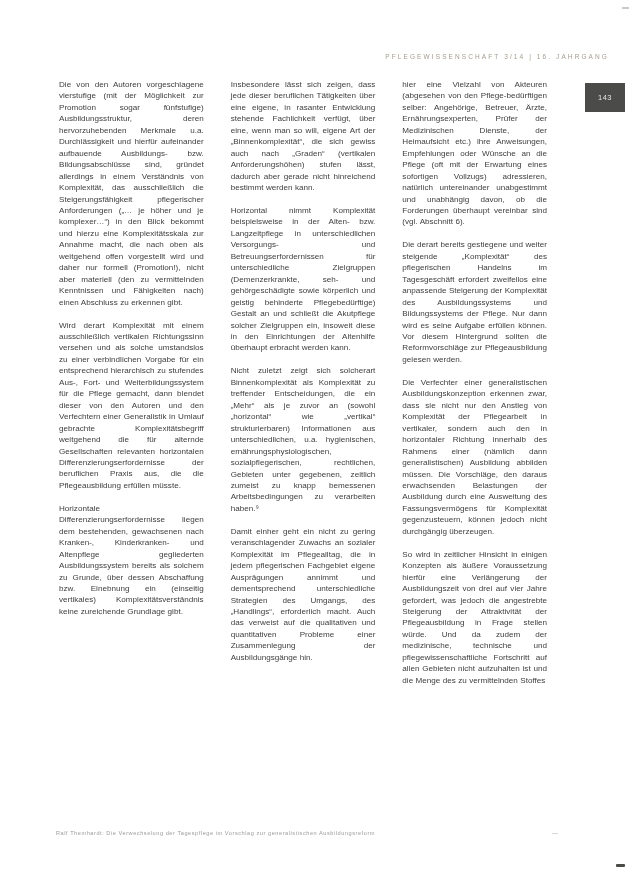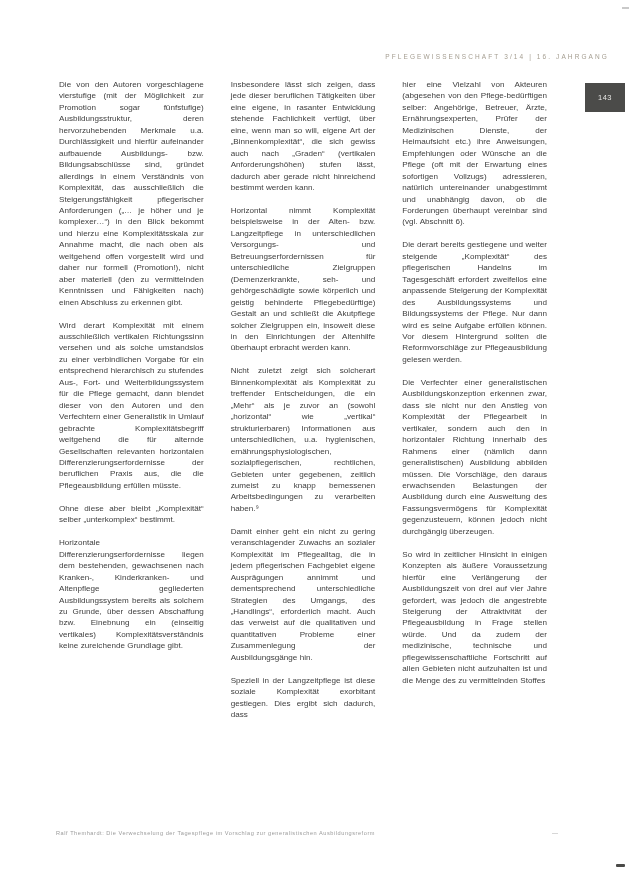--- a/index.html
+++ b/index.html
@@ -110,30 +110,28 @@
 
   <div class="page-badge">
     <span>143</span>
   </div>
 
   <div class="columns">
 
     <div class="col">
       <p>Die von den Autoren vorgeschlagene vierstufige (mit der Möglichkeit zur Promotion sogar fünfstufige) Ausbildungsstruktur, deren hervorzuhebenden Merkmale u.a. Durchlässigkeit und hierfür aufeinander aufbauende Ausbildungs- bzw. Bildungsabschlüsse sind, gründet allerdings in einem Verständnis von Komplexität, das ausschließlich die Steigerungsfähigkeit pflegerischer Anforderungen („… je höher und je komplexer…“) in den Blick bekommt und hierzu eine Komplexitätsskala zur Annahme macht, die nach oben als weitgehend offen vorgestellt wird und daher nur formell (Promotion!), nicht aber materiell (den zu vermittelnden Kenntnissen und Fähigkeiten nach) einen Abschluss zu erkennen gibt.</p>
       <p>Wird derart Komplexität mit einem ausschließlich vertikalen Richtungssinn versehen und als solche umstandslos zu einer verbindlichen Vorgabe für ein entsprechend hierarchisch zu stufendes Aus-, Fort- und Weiterbildungssystem für die Pflege gemacht, dann blendet dieser von den Autoren und den Verfechtern einer Generalistik in Umlauf gebrachte Komplexitätsbegriff weitgehend die für alternde Gesellschaften relevanten horizontalen Differenzierungserfordernisse der beruflichen Praxis aus, die die Pflegeausbildung erfüllen müsste.</p>
-      <p>Ohne diese aber bleibt „Komplexität“ selber „unterkomplex“ bestimmt.</p>
       <p>Horizontale Differenzierungserfordernisse liegen dem bestehenden, gewachsenen nach Kranken-, Kinderkranken- und Altenpflege gegliederten Ausbildungssystem bereits als solchem zu Grunde, über dessen Abschaffung bzw. Einebnung ein (einseitig vertikales) Komplexitätsverständnis keine zureichende Grundlage gibt.</p>
     </div>
 
     <div class="col">
       <p>Insbesondere lässt sich zeigen, dass jede dieser beruflichen Tätigkeiten über eine eigene, in rasanter Entwicklung stehende Fachlichkeit verfügt, über eine, wenn man so will, eigene Art der „Binnenkomplexität“, die sich gewiss auch nach „Graden“ (vertikalen Anforderungshöhen) stufen lässt, dadurch aber gerade nicht hinreichend bestimmt werden kann.</p>
       <p>Horizontal nimmt Komplexität beispielsweise in der Alten- bzw. Langzeitpflege in unterschiedlichen Versorgungs- und Betreuungserfordernissen für unterschiedliche Zielgruppen (Demenzerkrankte, seh- und gehörgeschädigte sowie körperlich und geistig behinderte Pflegebedürftige) Gestalt an und schließt die Akutpflege solcher Zielgruppen ein, insoweit diese in den Einrichtungen der Altenhilfe überhaupt erbracht werden kann.</p>
       <p>Nicht zuletzt zeigt sich solcherart Binnenkomplexität als Komplexität zu treffender Entscheidungen, die ein „Mehr“ als je zuvor an (sowohl „horizontal“ wie „vertikal“ strukturierbaren) Informationen aus unterschiedlichen, u.a. hygienischen, ernährungsphysiologischen, sozialpflegerischen, rechtlichen, Gebieten unter gegebenen, zeitlich zumeist zu knapp bemessenen Arbeitsbedingungen zu verarbeiten haben.⁹</p>
       <p>Damit einher geht ein nicht zu gering veranschlagender Zuwachs an sozialer Komplexität im Pflegealltag, die in jedem pflegerischen Fachgebiet eigene Ausprägungen annimmt und dementsprechend unterschiedliche Strategien des Umgangs, des „Handlings“, erforderlich macht. Auch das verweist auf die qualitativen und quantitativen Probleme einer Zusammenlegung der Ausbildungsgänge hin.</p>
-      <p>Speziell in der Langzeitpflege ist diese soziale Komplexität exorbitant gestiegen. Dies ergibt sich dadurch, dass</p>
     </div>
 
     <div class="col">
       <p>hier eine Vielzahl von Akteuren (abgesehen von den Pflege-bedürftigen selber: Angehörige, Betreuer, Ärzte, Ernährungsexperten, Prüfer der Medizinischen Dienste, der Heimaufsicht etc.) ihre Anweisungen, Empfehlungen oder Wünsche an die Pflege (oft mit der Erwartung eines sofortigen Vollzugs) adressieren, natürlich untereinander unabgestimmt und unabhängig davon, ob die Forderungen überhaupt vereinbar sind (vgl. Abschnitt 6).</p>
       <p>Die derart bereits gestiegene und weiter steigende „Komplexität“ des pflegerischen Handelns im Tagesgeschäft erfordert zweifellos eine anpassende Steigerung der Komplexität des Ausbildungssystems und Bildungssystems der Pflege. Nur dann wird es seine Aufgabe erfüllen können. Vor diesem Hintergrund sollten die Reformvorschläge zur Pflegeausbildung gelesen werden.</p>
       <p>Die Verfechter einer generalistischen Ausbildungskonzeption erkennen zwar, dass sie nicht nur den Anstieg von Komplexität der Pflegearbeit in vertikaler, sondern auch den in horizontaler Richtung innerhalb des Rahmens einer (nämlich dann generalistischen) Ausbildung abbilden müssen. Die Vorschläge, den daraus erwachsenden Belastungen der Ausbildung durch eine Ausweitung des Fassungsvermögens für Komplexität gegenzusteuern, können jedoch nicht durchgängig überzeugen.</p>
       <p>So wird in zeitlicher Hinsicht in einigen Konzepten als äußere Voraussetzung hierfür eine Verlängerung der Ausbildungszeit von drei auf vier Jahre gefordert, was jedoch die angestrebte Steigerung der Attraktivität der Pflegeausbildung in Frage stellen würde. Und da zudem der medizinische, technische und pflegewissenschaftliche Fortschritt auf allen Gebieten nicht aufzuhalten ist und die Menge des zu vermittelnden Stoffes</p>
     </div>
 
   </div>

